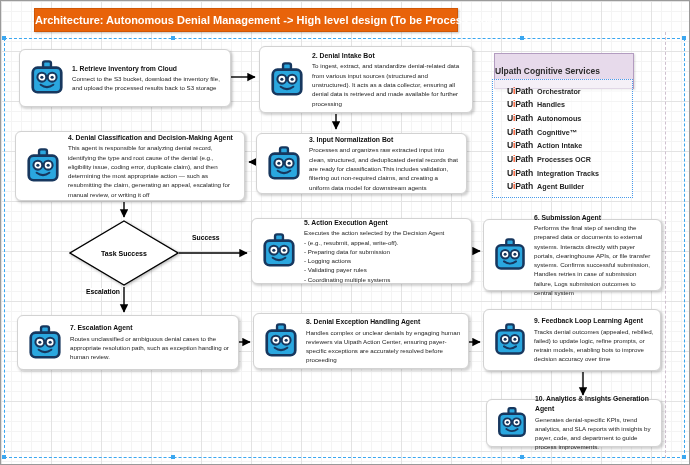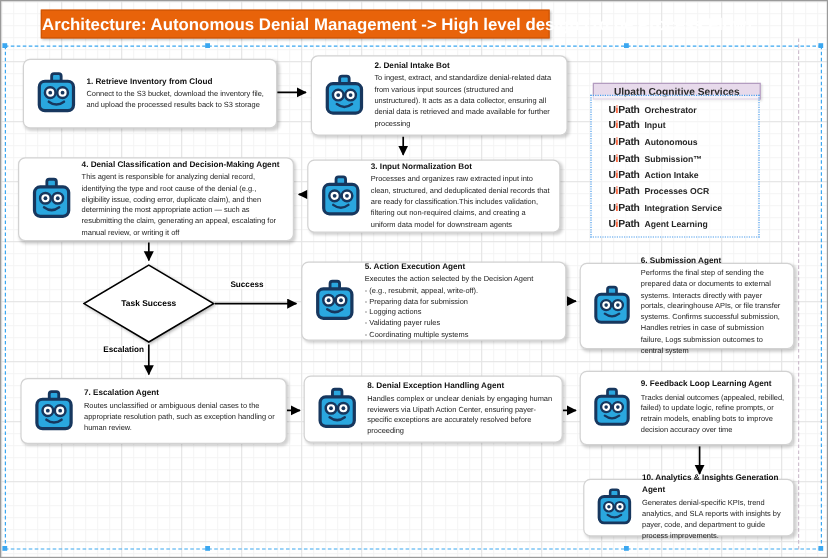--- a/index.html
+++ b/index.html
@@ -11,21 +11,21 @@
     background-image:
       linear-gradient(#e3e3e3 1px, transparent 1px),
       linear-gradient(90deg, #e3e3e3 1px, transparent 1px),
       linear-gradient(#f4f4f4 1px, transparent 1px),
       linear-gradient(90deg, #f4f4f4 1px, transparent 1px);
     background-size:50px 50px,50px 50px,10px 10px,10px 10px;
   }
   .banner {
     position:absolute; left:33px; top:7px; width:424px; height:24px;
     background:#e8630a; border:1px solid #cf5605; z-index:4;
-    color:#fff; font-weight:bold; font-size:14px; 
+    color:#fff; font-weight:bold; font-size:11px; 
     line-height:22px; white-space:nowrap;
     box-shadow:1px 1px 2px rgba(0,0,0,0.25);
   }
   .selection-rect {
     position:absolute; left:3px; top:37px; width:681px; height:420px;
     border:1px dashed #3ba7f0; z-index:6; pointer-events:none;
   }
   .handle { position:absolute; width:4px; height:4px; background:#3ba7f0; z-index:7; }
   .pagebreak { position:absolute; left:664px; top:31px; height:426px; width:0;
     border-left:1px dashed #cfc0cf; z-index:0; }
@@ -43,23 +43,23 @@
   .diamond { position:absolute; left:68px; top:219px; width:110px; height:66px; z-index:2; }
   .diamond svg { filter:drop-shadow(1.5px 1.5px 1.5px rgba(0,0,0,0.3)); }
   .diamond-label {
     position:absolute; left:0; top:0; width:110px; height:66px;
     display:flex; align-items:center; justify-content:center;
     font-size:7px; font-weight:bold; color:#000;
   }
   .edge-label { position:absolute; z-index:3; font-size:6.8px; font-weight:bold; color:#000;
     background:rgba(255,255,255,0.85); padding:0 1px; }
   .side-header {
-    position:absolute; left:493px; top:68px; width:140px; height:14px; z-index:2;
+    position:absolute; left:493px; top:52px; width:140px; height:36px; z-index:2;
     background:#e7daeb; border:1px solid #b39cc0;
-    display:flex; align-items:center; justify-content:center;
+    display:flex; align-items:center; justify-content:flex-start;
     font-size:8.5px; font-weight:bold; color:#2b2b2b;
     box-shadow:1px 1px 2px rgba(0,0,0,0.15);
   }
   .side-list {
     position:absolute; left:491px; top:78px; width:141px; height:119px; z-index:2;
     border:1.5px dotted #4a9bea; background:rgba(255,255,255,0.6);
     display:flex; flex-direction:column; justify-content:space-evenly;
     padding:2px 0 2px 14px;
   }
   .side-item { display:flex; align-items:baseline; gap:4px; }
@@ -227,45 +227,45 @@
   <div class="side-header">
     <span>Ulpath Cognitive Services</span>
   </div>
   <div class="side-list">
     <div class="side-item">
       <span class="brand"><span>U</span><span class="i-orange">i</span><span>Path</span></span>
       <span class="svc">Orchestrator</span>
     </div>
     <div class="side-item">
       <span class="brand"><span>U</span><span class="i-orange">i</span><span>Path</span></span>
-      <span class="svc">Input</span>
+      <span class="svc">Handles</span>
     </div>
     <div class="side-item">
       <span class="brand"><span>U</span><span class="i-orange">i</span><span>Path</span></span>
       <span class="svc">Autonomous</span>
     </div>
     <div class="side-item">
       <span class="brand"><span>U</span><span class="i-orange">i</span><span>Path</span></span>
-      <span class="svc">Submission™</span>
+      <span class="svc">Cognitive™</span>
     </div>
     <div class="side-item">
       <span class="brand"><span>U</span><span class="i-orange">i</span><span>Path</span></span>
       <span class="svc">Action Intake</span>
     </div>
     <div class="side-item">
       <span class="brand"><span>U</span><span class="i-orange">i</span><span>Path</span></span>
       <span class="svc">Processes OCR</span>
     </div>
     <div class="side-item">
       <span class="brand"><span>U</span><span class="i-orange">i</span><span>Path</span></span>
-      <span class="svc">Integration Service</span>
-    </div>
-    <div class="side-item">
-      <span class="brand"><span>U</span><span class="i-orange">i</span><span>Path</span></span>
-      <span class="svc">Agent Learning</span>
+      <span class="svc">Integration Tracks</span>
+    </div>
+    <div class="side-item">
+      <span class="brand"><span>U</span><span class="i-orange">i</span><span>Path</span></span>
+      <span class="svc">Agent Builder</span>
     </div>
   </div>
 
   <div class="selection-rect"></div>
   <div class="handle" style="left:1px;top:35px"></div>
   <div class="handle" style="left:170px;top:35px"></div>
   <div class="handle" style="left:519px;top:35px"></div>
   <div class="handle" style="left:681px;top:35px"></div>
   <div class="handle" style="left:1px;top:454px"></div>
   <div class="handle" style="left:170px;top:454px"></div>

